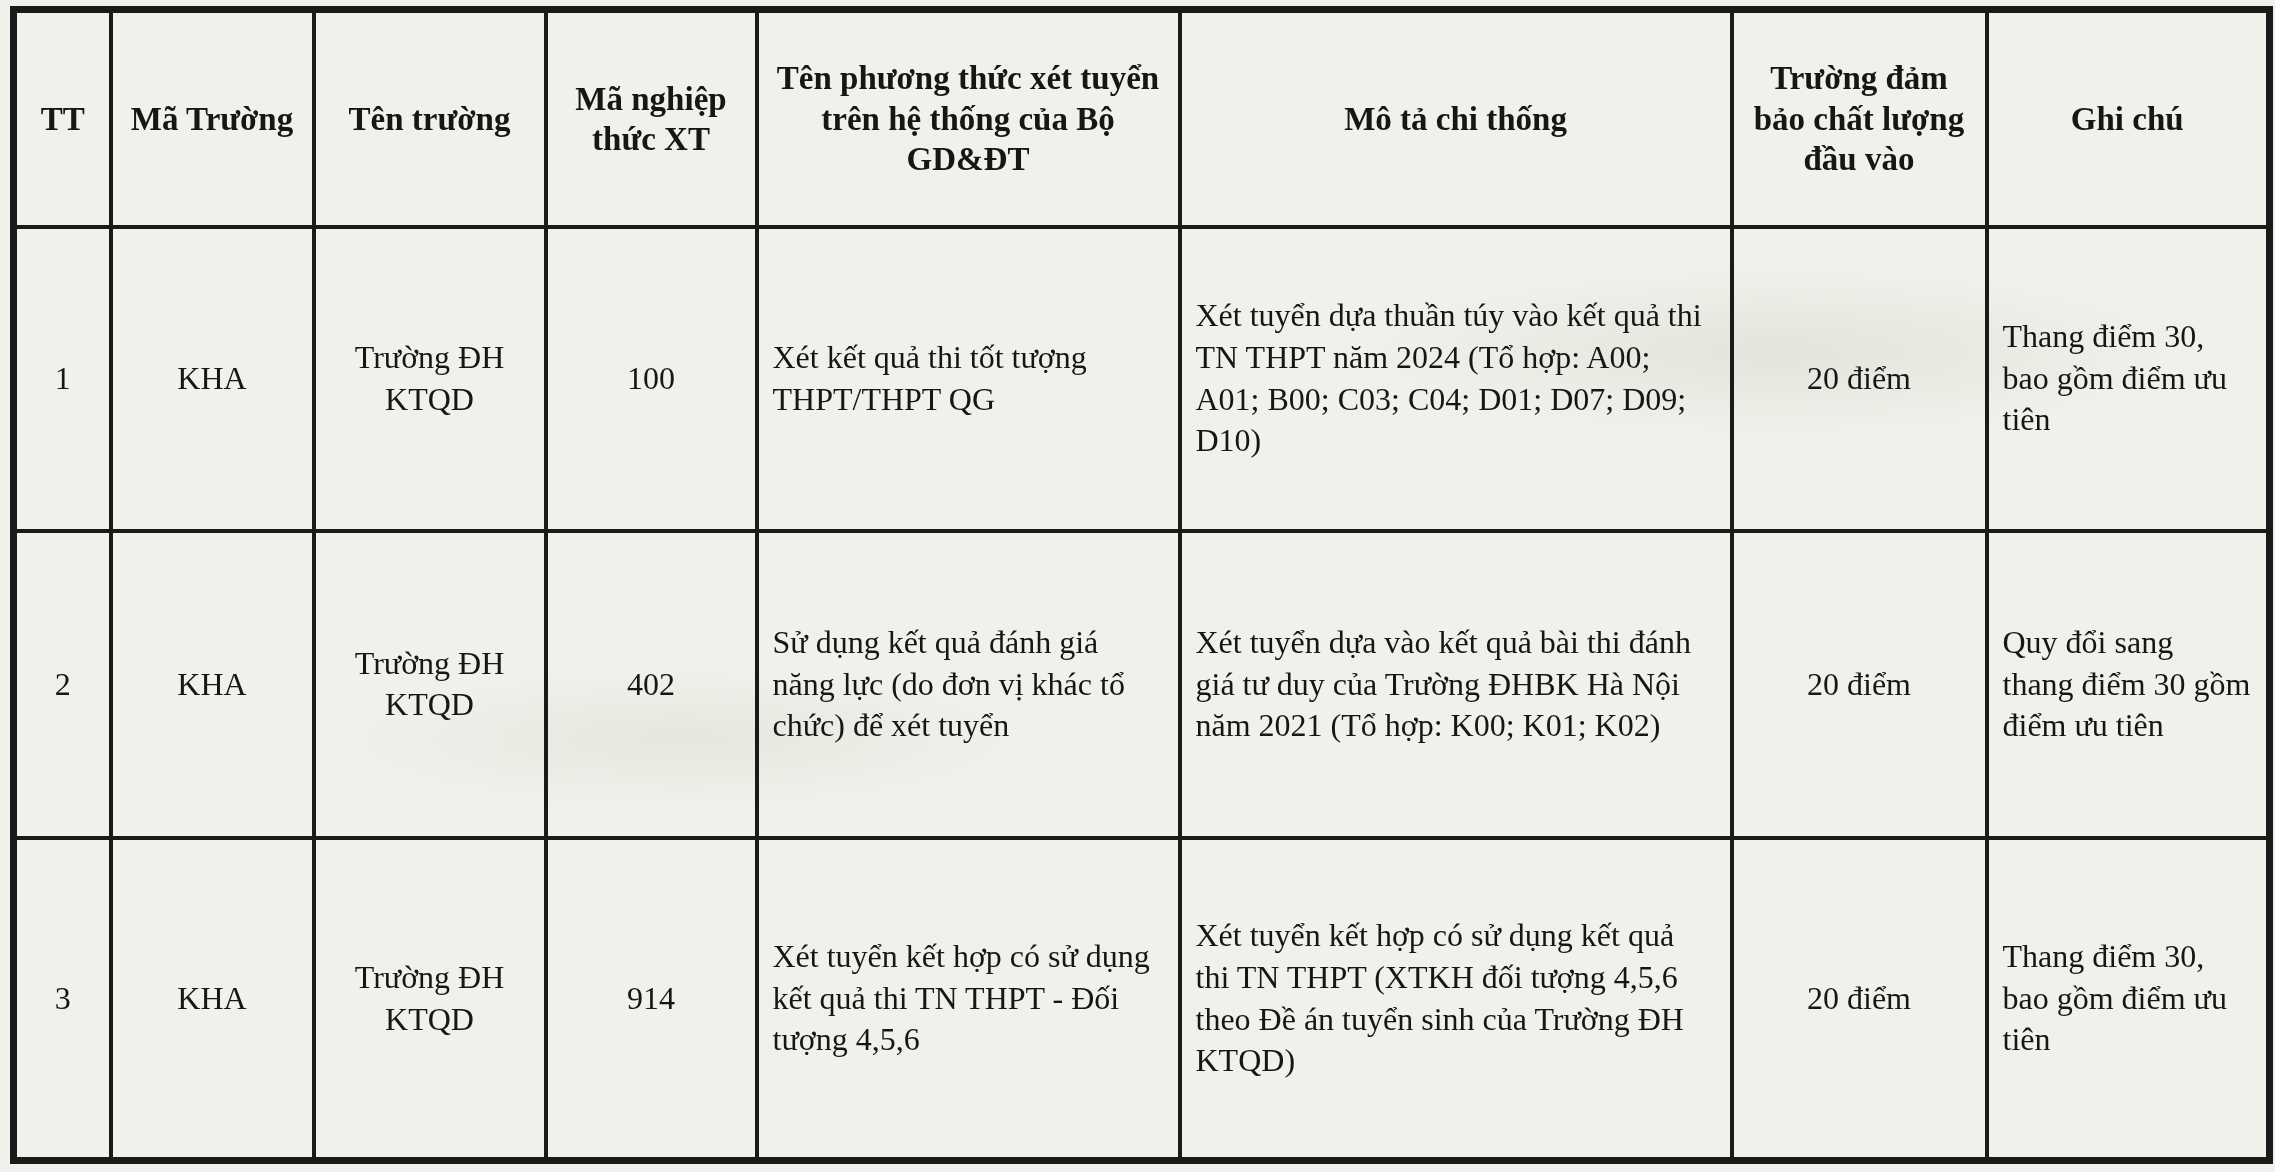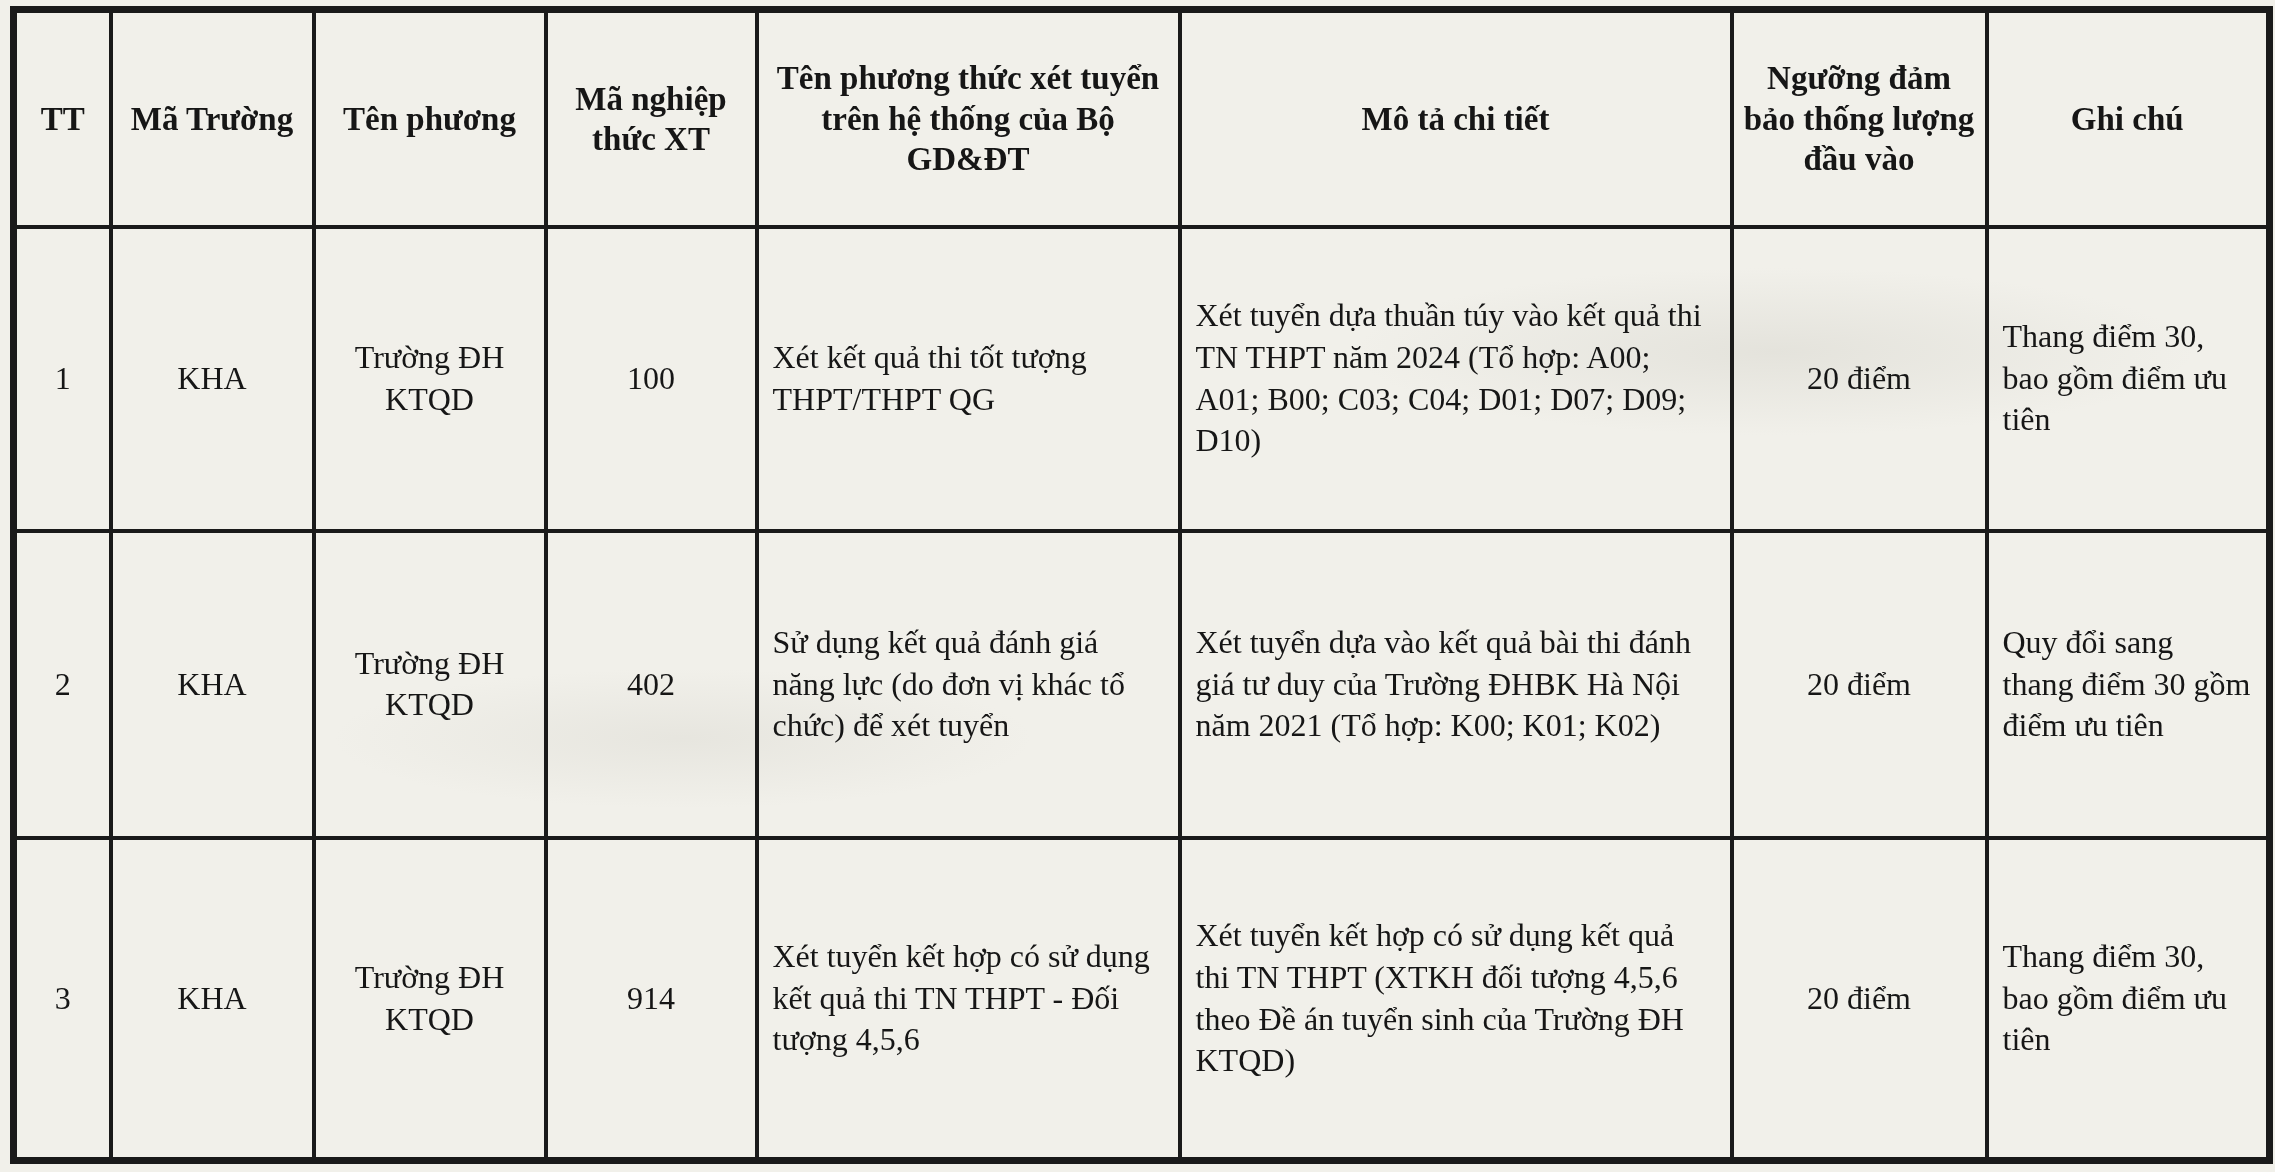--- a/index.html
+++ b/index.html
@@ -61,25 +61,25 @@
       <col style="width:211px">
       <col style="width:423px">
       <col style="width:552px">
       <col style="width:255px">
       <col style="width:283px">
     </colgroup>
     <tbody>
       <tr class="header-row">
         <th>TT</th>
         <th>Mã Trường</th>
-        <th>Tên phương</th>
+        <th>Tên trường</th>
         <th>Mã nghiệp thức XT</th>
         <th>Tên phương thức xét tuyển trên hệ thống của Bộ GD&amp;ĐT</th>
-        <th>Mô tả chi tiết</th>
-        <th>Ngưỡng đảm bảo thống lượng đầu vào</th>
+        <th>Mô tả chi thống</th>
+        <th>Trường đảm bảo chất lượng đầu vào</th>
         <th>Ghi chú</th>
       </tr>
 
       <tr class="row-1">
         <td class="center">1</td>
         <td class="center">KHA</td>
         <td class="center">Trường ĐH KTQD</td>
         <td class="center">100</td>
         <td class="left">Xét kết quả thi tốt tượng THPT/THPT QG</td>
         <td class="left">Xét tuyển dựa thuần túy vào kết quả thi TN THPT năm 2024 (Tổ hợp: A00; A01; B00; C03; C04; D01; D07; D09; D10)</td>

